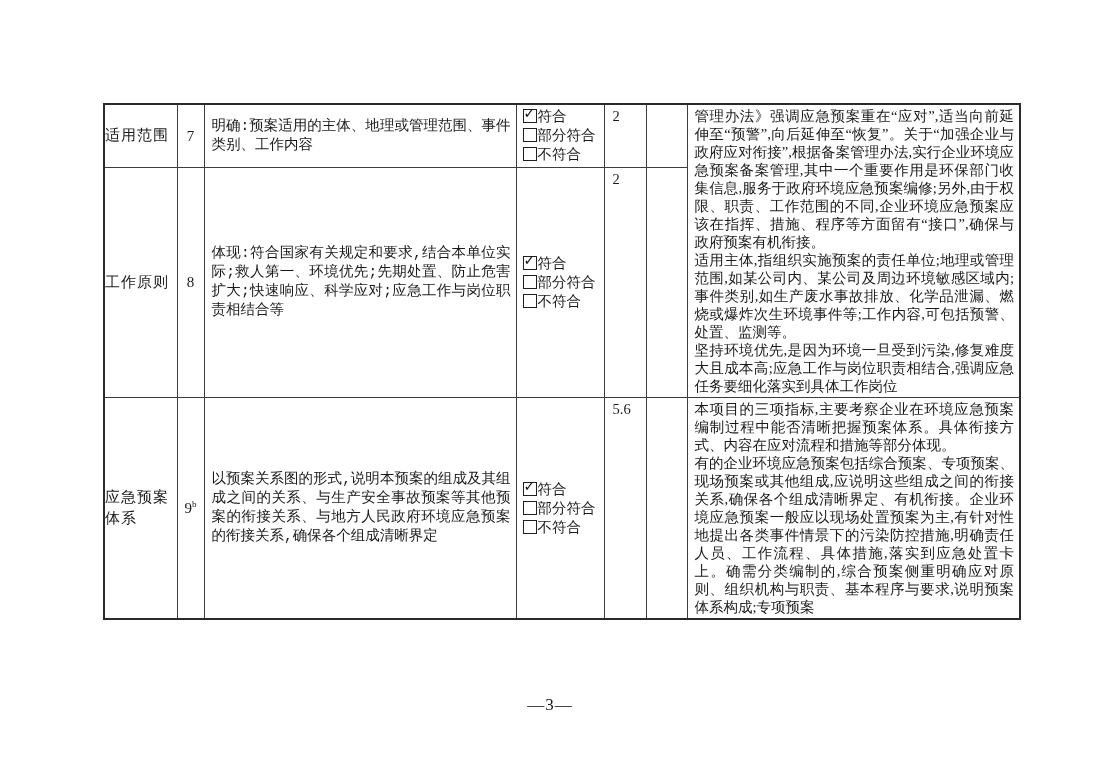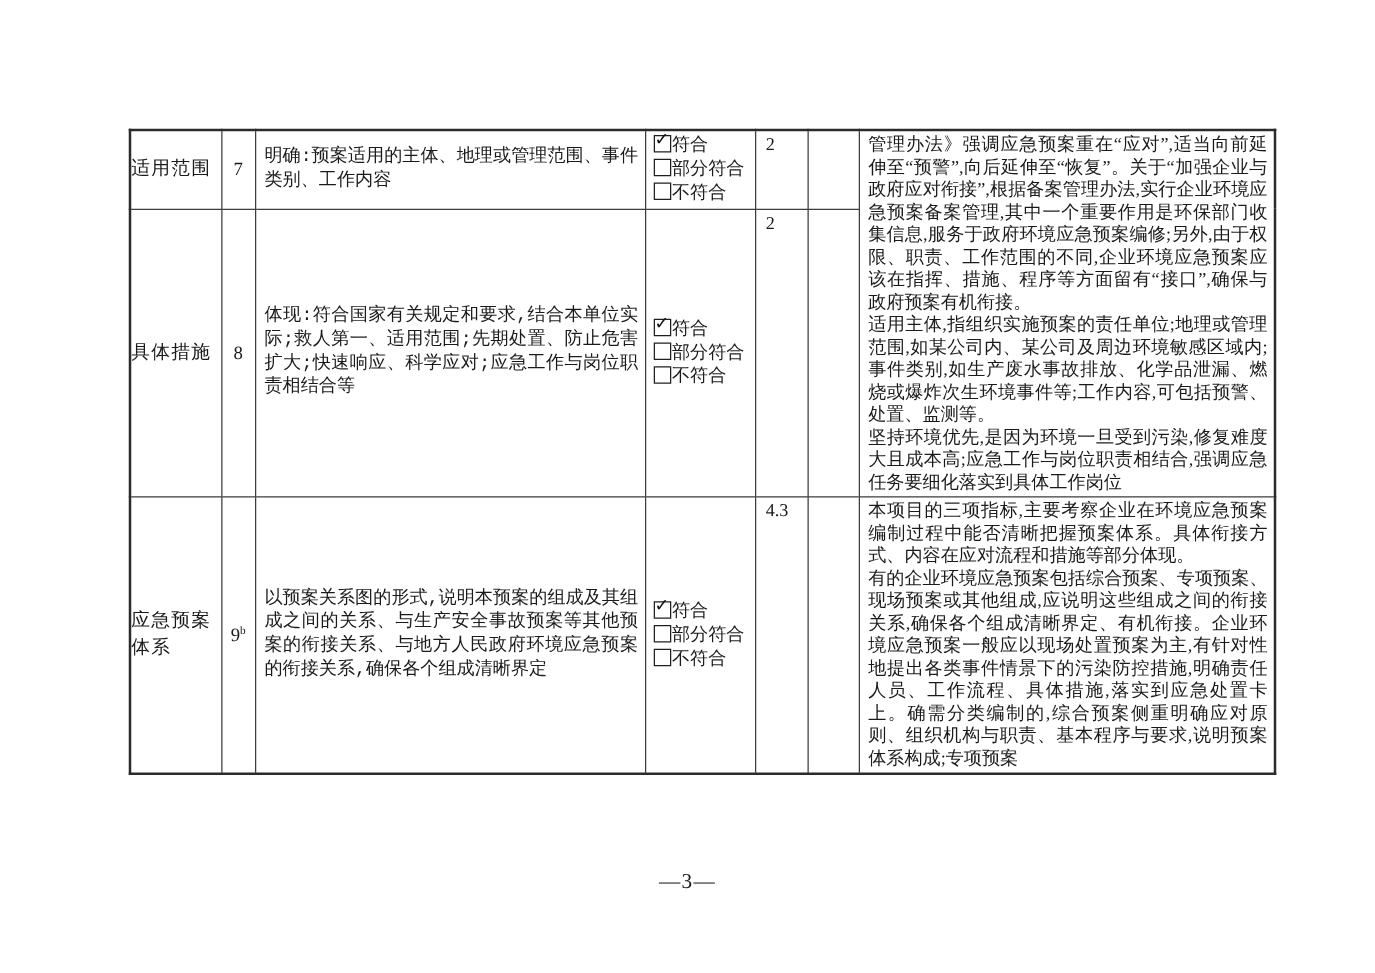--- a/index.html
+++ b/index.html
@@ -81,43 +81,43 @@
         <div class="check-row"><span class="cb"><span class="cb-mark"></span></span><span>不符合</span></div>
       </td>
       <td class="score"><span>2</span></td>
       <td class="blank"></td>
       <td class="commentary" rowspan="2"><span>管理办法》强调应急预案重在“应对”,适当向前延伸至“预警”,向后延伸至“恢复”。关于“加强企业与政府应对衔接”,根据备案管理办法,实行企业环境应急预案备案管理,其中一个重要作用是环保部门收集信息,服务于政府环境应急预案编修;另外,由于权限、职责、工作范围的不同,企业环境应急预案应该在指挥、措施、程序等方面留有“接口”,确保与政府预案有机衔接。
 适用主体,指组织实施预案的责任单位;地理或管理范围,如某公司内、某公司及周边环境敏感区域内;事件类别,如生产废水事故排放、化学品泄漏、燃烧或爆炸次生环境事件等;工作内容,可包括预警、处置、监测等。
 坚持环境优先,是因为环境一旦受到污染,修复难度大且成本高;应急工作与岗位职责相结合,强调应急任务要细化落实到具体工作岗位</span></td>
     </tr>
 
     <tr style="height:225px">
-      <td class="cat"><span>具体措施</span></td>
+      <td class="cat"><span>工作原则</span></td>
       <td class="num"><span>8</span><sup></sup></td>
-      <td class="req"><span>体现:符合国家有关规定和要求,结合本单位实际;救人第一、适用范围;先期处置、防止危害扩大;快速响应、科学应对;应急工作与岗位职责相结合等</span></td>
+      <td class="req"><span>体现:符合国家有关规定和要求,结合本单位实际;救人第一、环境优先;先期处置、防止危害扩大;快速响应、科学应对;应急工作与岗位职责相结合等</span></td>
       <td class="checks">
         <div class="check-row"><span class="cb"><span class="cb-mark">✓</span></span><span>符合</span></div>
         <div class="check-row"><span class="cb"><span class="cb-mark"></span></span><span>部分符合</span></div>
         <div class="check-row"><span class="cb"><span class="cb-mark"></span></span><span>不符合</span></div>
       </td>
       <td class="score"><span>2</span></td>
       <td class="blank"></td>
     </tr>
 
     <tr style="height:207px">
       <td class="cat"><span>应急预案
 体系</span></td>
       <td class="num"><span>9</span><sup>b</sup></td>
       <td class="req"><span>以预案关系图的形式,说明本预案的组成及其组成之间的关系、与生产安全事故预案等其他预案的衔接关系、与地方人民政府环境应急预案的衔接关系,确保各个组成清晰界定</span></td>
       <td class="checks">
         <div class="check-row"><span class="cb"><span class="cb-mark">✓</span></span><span>符合</span></div>
         <div class="check-row"><span class="cb"><span class="cb-mark"></span></span><span>部分符合</span></div>
         <div class="check-row"><span class="cb"><span class="cb-mark"></span></span><span>不符合</span></div>
       </td>
-      <td class="score"><span>4.3</span></td>
+      <td class="score"><span>5.6</span></td>
       <td class="blank"></td>
       <td class="commentary"><span>本项目的三项指标,主要考察企业在环境应急预案编制过程中能否清晰把握预案体系。具体衔接方式、内容在应对流程和措施等部分体现。
 有的企业环境应急预案包括综合预案、专项预案、现场预案或其他组成,应说明这些组成之间的衔接关系,确保各个组成清晰界定、有机衔接。企业环境应急预案一般应以现场处置预案为主,有针对性地提出各类事件情景下的污染防控措施,明确责任人员、工作流程、具体措施,落实到应急处置卡上。确需分类编制的,综合预案侧重明确应对原则、组织机构与职责、基本程序与要求,说明预案体系构成;专项预案</span></td>
     </tr>
   </tbody>
 </table>
 
 <div class="page-footer">—3—</div>
 
 </body></html>

